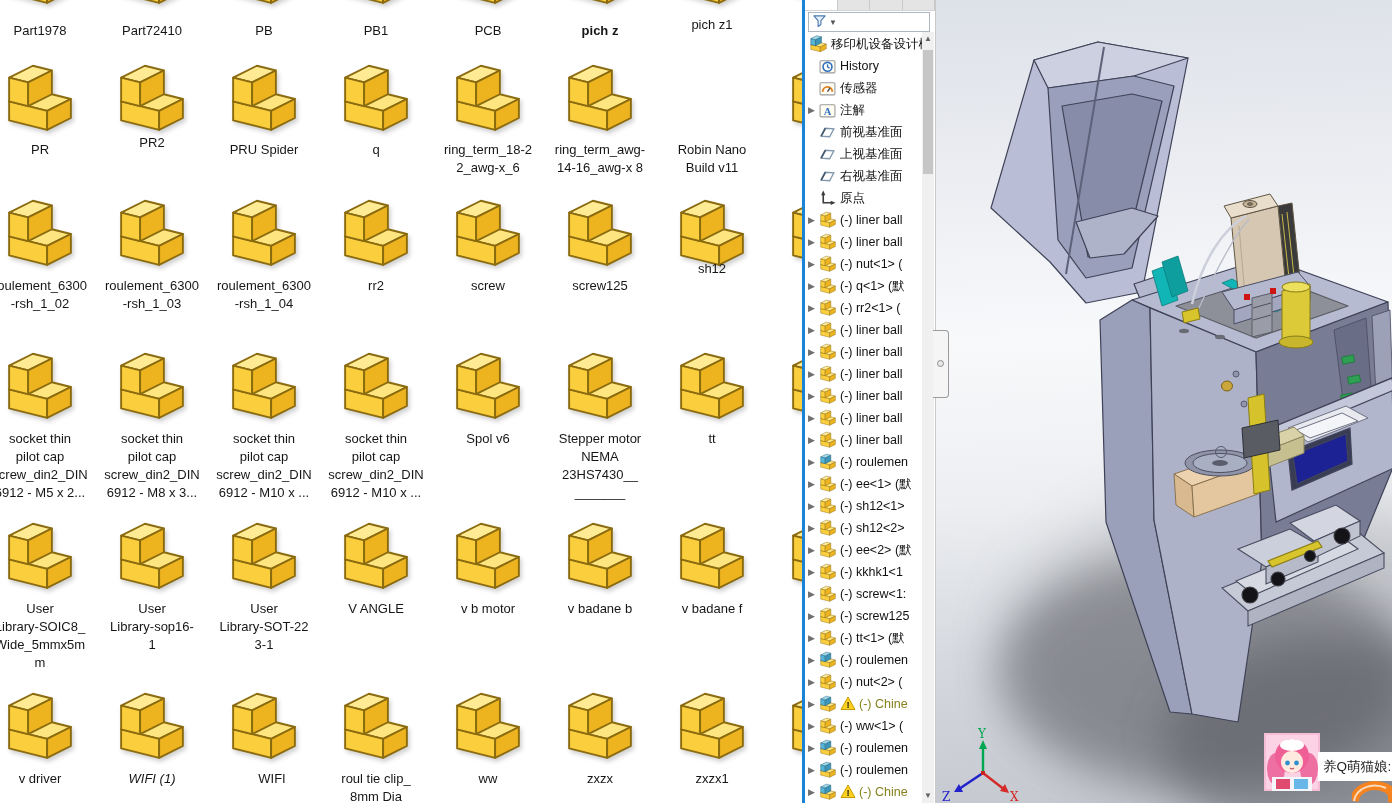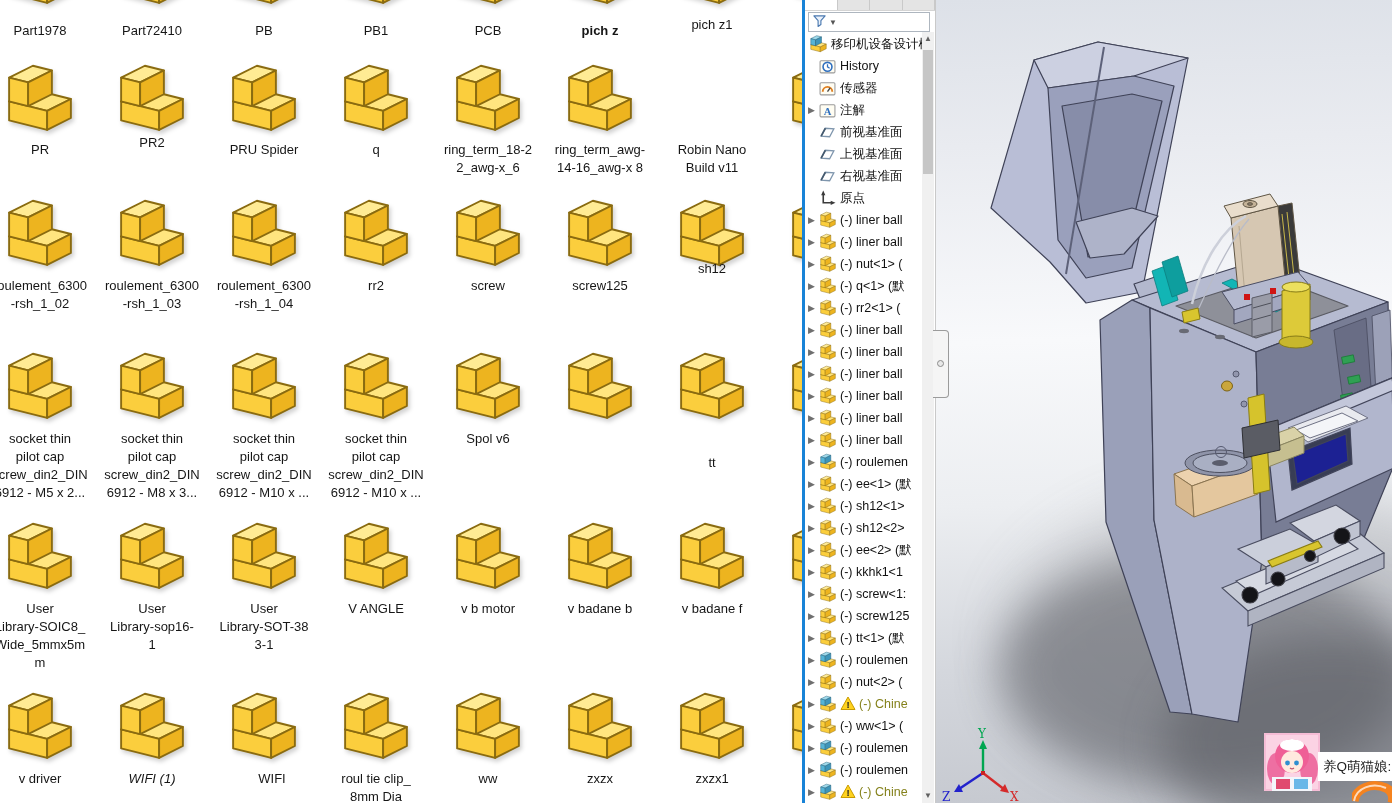--- a/index.html
+++ b/index.html
@@ -553,35 +553,41 @@
       <polygon points="6,34 38,42 38,58 6,50" fill="#fbce3d"></polygon>
       <polygon points="38,42 58,32 58,48 38,58" fill="#edb41f"></polygon>
       <g stroke="#8a6b10">
         <polygon points="6,14 26,4 42,8 22,18" fill="#ffeb94"></polygon>
         <polygon points="6,14 22,18 22,38 6,34" fill="#fbce3d"></polygon>
         <polygon points="22,18 42,8 42,28 22,38" fill="#edb41f"></polygon>
       </g>
     </g>
         </svg>
       </div>
+      <div class="cell-label" style="left: 545px; top: 430px;">
+        <div>Stepper motor</div>
+        <div>NEMA</div>
+        <div>23HS7430__</div>
+        <div>_______</div>
+      </div>
       <div class="cell-icon" style="left: 672px; top: 345px;">
         <svg width="76" height="76" viewBox="0 0 64 64">
     <g stroke="#8a6b10" stroke-width="1.6" stroke-linejoin="round">
       <polygon points="6,34 26,24 58,32 38,42" fill="#ffe57f"></polygon>
       <polygon points="6,34 38,42 38,58 6,50" fill="#fbce3d"></polygon>
       <polygon points="38,42 58,32 58,48 38,58" fill="#edb41f"></polygon>
       <g stroke="#8a6b10">
         <polygon points="6,14 26,4 42,8 22,18" fill="#ffeb94"></polygon>
         <polygon points="6,14 22,18 22,38 6,34" fill="#fbce3d"></polygon>
         <polygon points="22,18 42,8 42,28 22,38" fill="#edb41f"></polygon>
       </g>
     </g>
         </svg>
       </div>
-      <div class="cell-label" style="left: 657px; top: 430px; margin-top: 24px;">
+      <div class="cell-label" style="left: 657px; top: 430px;">
         <div>tt</div>
       </div>
       <div class="cell-icon" style="left: 784px; top: 345px;">
         <svg width="76" height="76" viewBox="0 0 64 64">
     <g stroke="#8a6b10" stroke-width="1.6" stroke-linejoin="round">
       <polygon points="6,34 26,24 58,32 38,42" fill="#ffe57f"></polygon>
       <polygon points="6,34 38,42 38,58 6,50" fill="#fbce3d"></polygon>
       <polygon points="38,42 58,32 58,48 38,58" fill="#edb41f"></polygon>
       <g stroke="#8a6b10">
         <polygon points="6,14 26,4 42,8 22,18" fill="#ffeb94"></polygon>
@@ -644,21 +650,21 @@
       <g stroke="#8a6b10">
         <polygon points="6,14 26,4 42,8 22,18" fill="#ffeb94"></polygon>
         <polygon points="6,14 22,18 22,38 6,34" fill="#fbce3d"></polygon>
         <polygon points="22,18 42,8 42,28 22,38" fill="#edb41f"></polygon>
       </g>
     </g>
         </svg>
       </div>
       <div class="cell-label" style="left: 209px; top: 600px;">
         <div>User</div>
-        <div>Library-SOT-38</div>
+        <div>Library-SOT-22</div>
         <div>3-1</div>
       </div>
       <div class="cell-icon" style="left: 336px; top: 515px;">
         <svg width="76" height="76" viewBox="0 0 64 64">
     <g stroke="#8a6b10" stroke-width="1.6" stroke-linejoin="round">
       <polygon points="6,34 26,24 58,32 38,42" fill="#ffe57f"></polygon>
       <polygon points="6,34 38,42 38,58 6,50" fill="#fbce3d"></polygon>
       <polygon points="38,42 58,32 58,48 38,58" fill="#edb41f"></polygon>
       <g stroke="#8a6b10">
         <polygon points="6,14 26,4 42,8 22,18" fill="#ffeb94"></polygon>

